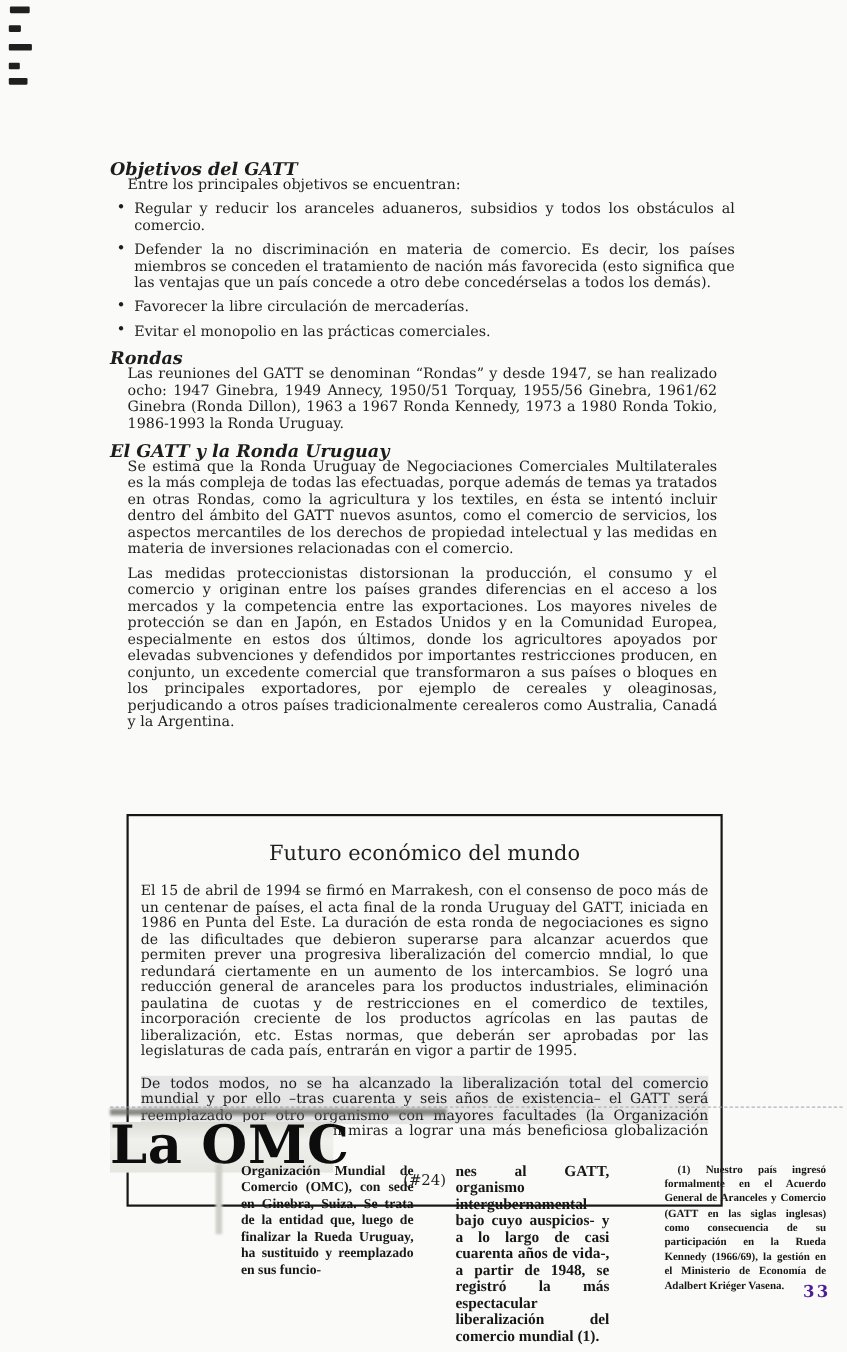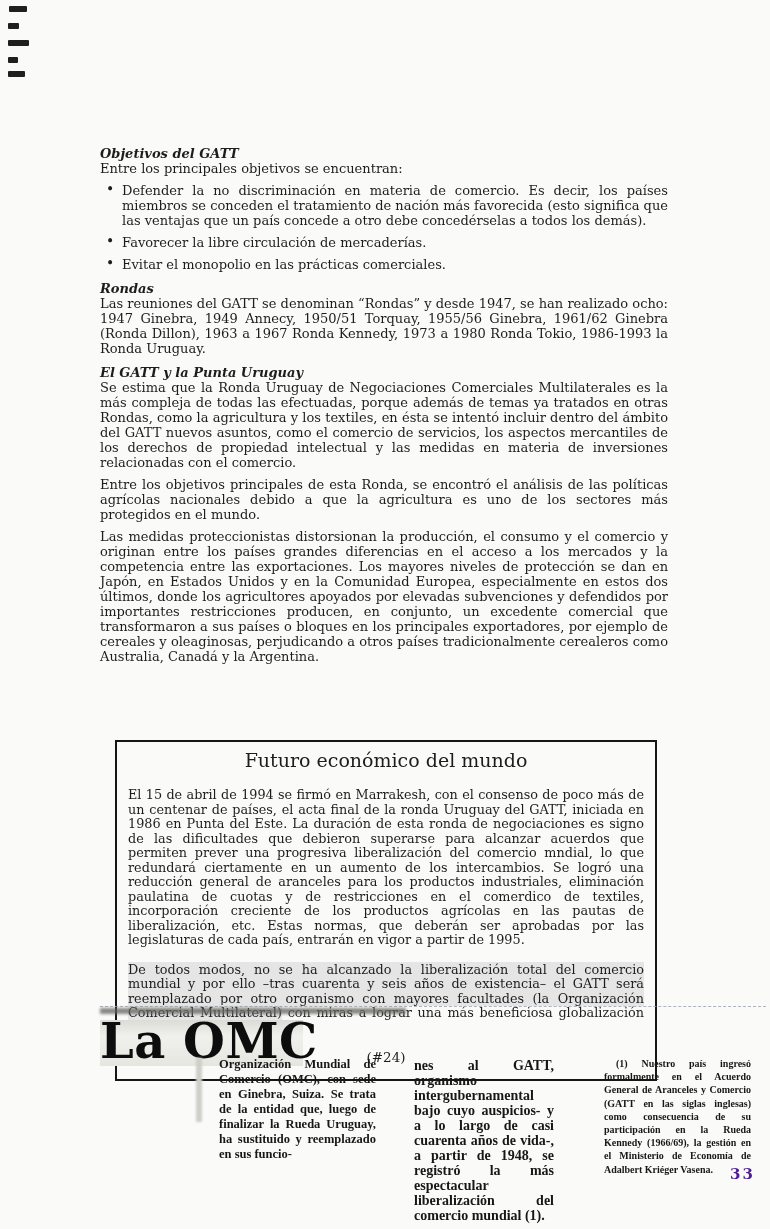--- a/index.html
+++ b/index.html
@@ -9,33 +9,33 @@
     font-family:"DejaVu Serif", serif;
   }
   
   .mark{position:absolute;background:#1f1f1f;height:6px;border-radius:1px}
 
   
   .main{
     position:absolute;left:100px;top:146px;width:568px;
     font-size:13px;line-height:15px;text-align:justify;
   }
-  .main h3{font-size:13px;line-height:15px;margin:9px 0 0;font-weight:bold;font-style:italic}
+  .main h3{font-size:16px;line-height:15px;margin:9px 0 0;font-weight:bold;font-style:italic}
   .main h3.first{margin-top:0}
-  .main p{margin:0 0 7px}
+  .main p{margin:0 16px 7px}
   .main p.tight{margin-bottom:0}
   ul.bullets{list-style:none;margin:7px 0 0;padding:0}
   ul.bullets li{position:relative;padding-left:22px;margin-bottom:7px}
   ul.bullets li::before{content:"\2022";position:absolute;left:6px;top:-1px;font-size:14px}
 
   
   .box{
     position:absolute;left:115px;top:740px;width:516px;
     border:2px solid #161616;background:#fafaf8;
-    padding:4px 11px 6px;
+    padding:20px 11px 6px;
     font-size:12.8px;line-height:14.5px;text-align:justify;
   }
   .box-title{text-align:center;font-size:19px;line-height:25px;font-weight:normal;margin:2px 0 5px}
   .box p{margin:15px 0 8px}
   .hl{background:#e5e5e5;box-decoration-break:clone;-webkit-box-decoration-break:clone}
   .credit{text-align:center;margin:-4px 0 0;font-size:13.5px}
 
   
   .dashline{position:absolute;left:100px;top:1006px;width:666px;height:0;border-top:1px dashed #9aa3ad;opacity:.8}
 
@@ -71,29 +71,29 @@
     <div class="mark" style="left:8px;top:23px;width:11px"></div>
     <div class="mark" style="left:8px;top:40px;width:21px"></div>
     <div class="mark" style="left:8px;top:57px;width:10px"></div>
     <div class="mark" style="left:8px;top:71px;width:17px"></div>
   </div>
 
   <div class="main">
     <h3 class="first">Objetivos del GATT</h3>
     <p class="tight">Entre los principales objetivos se encuentran:</p>
     <ul class="bullets">
+      <li>Regular y reducir los aranceles aduaneros, subsidios y todos los obstáculos al comercio.</li>
       <li>Defender la no discriminación en materia de comercio. Es decir, los países miembros se conceden el tratamiento de nación más favorecida (esto significa que las ventajas que un país concede a otro debe concedérselas a todos los demás).</li>
       <li>Favorecer la libre circulación de mercaderías.</li>
       <li>Evitar el monopolio en las prácticas comerciales.</li>
     </ul>
     <h3>Rondas</h3>
     <p>Las reuniones del GATT se denominan “Rondas” y desde 1947, se han realizado ocho: 1947 Ginebra, 1949 Annecy, 1950/51 Torquay, 1955/56 Ginebra, 1961/62 Ginebra (Ronda Dillon), 1963 a 1967 Ronda Kennedy, 1973 a 1980 Ronda Tokio, 1986-1993 la Ronda Uruguay.</p>
-    <h3>El GATT y la Punta Uruguay</h3>
+    <h3>El GATT y la Ronda Uruguay</h3>
     <p>Se estima que la Ronda Uruguay de Negociaciones Comerciales Multilaterales es la más compleja de todas las efectuadas, porque además de temas ya tratados en otras Rondas, como la agricultura y los textiles, en ésta se intentó incluir dentro del ámbito del GATT nuevos asuntos, como el comercio de servicios, los aspectos mercantiles de los derechos de propiedad intelectual y las medidas en materia de inversiones relacionadas con el comercio.</p>
-    <p>Entre los objetivos principales de esta Ronda, se encontró el análisis de las políticas agrícolas nacionales debido a que la agricultura es uno de los sectores más protegidos en el mundo.</p>
     <p>Las medidas proteccionistas distorsionan la producción, el consumo y el comercio y originan entre los países grandes diferencias en el acceso a los mercados y la competencia entre las exportaciones. Los mayores niveles de protección se dan en Japón, en Estados Unidos y en la Comunidad Europea, especialmente en estos dos últimos, donde los agricultores apoyados por elevadas subvenciones y defendidos por importantes restricciones producen, en conjunto, un excedente comercial que transformaron a sus países o bloques en los principales exportadores, por ejemplo de cereales y oleaginosas, perjudicando a otros países tradicionalmente cerealeros como Australia, Canadá y la Argentina.</p>
   </div>
 
   <div class="box">
     <div class="box-title">Futuro económico del mundo</div>
     <p>El 15 de abril de 1994 se firmó en Marrakesh, con el consenso de poco más de un centenar de países, el acta final de la ronda Uruguay del GATT, iniciada en 1986 en Punta del Este. La duración de esta ronda de negociaciones es signo de las dificultades que debieron superarse para alcanzar acuerdos que permiten prever una progresiva liberalización del comercio mndial, lo que redundará ciertamente en un aumento de los intercambios. Se logró una reducción general de aranceles para los productos industriales, eliminación paulatina de cuotas y de restricciones en el comerdico de textiles, incorporación creciente de los productos agrícolas en las pautas de liberalización, etc. Estas normas, que deberán ser aprobadas por las legislaturas de cada país, entrarán en vigor a partir de 1995.</p>
     <p><span class="hl">De todos modos, no se ha alcanzado la liberalización total del comercio mundial y por ello –tras cuarenta y seis años de existencia– el GATT será reemplazado por otro organismo con mayores facultades (la Organización Comercial Multilateral)</span><span> con miras a lograr una más beneficiosa globalización del comerio internacional.</span></p>
     <p class="credit">(#24)</p>
   </div>
 

